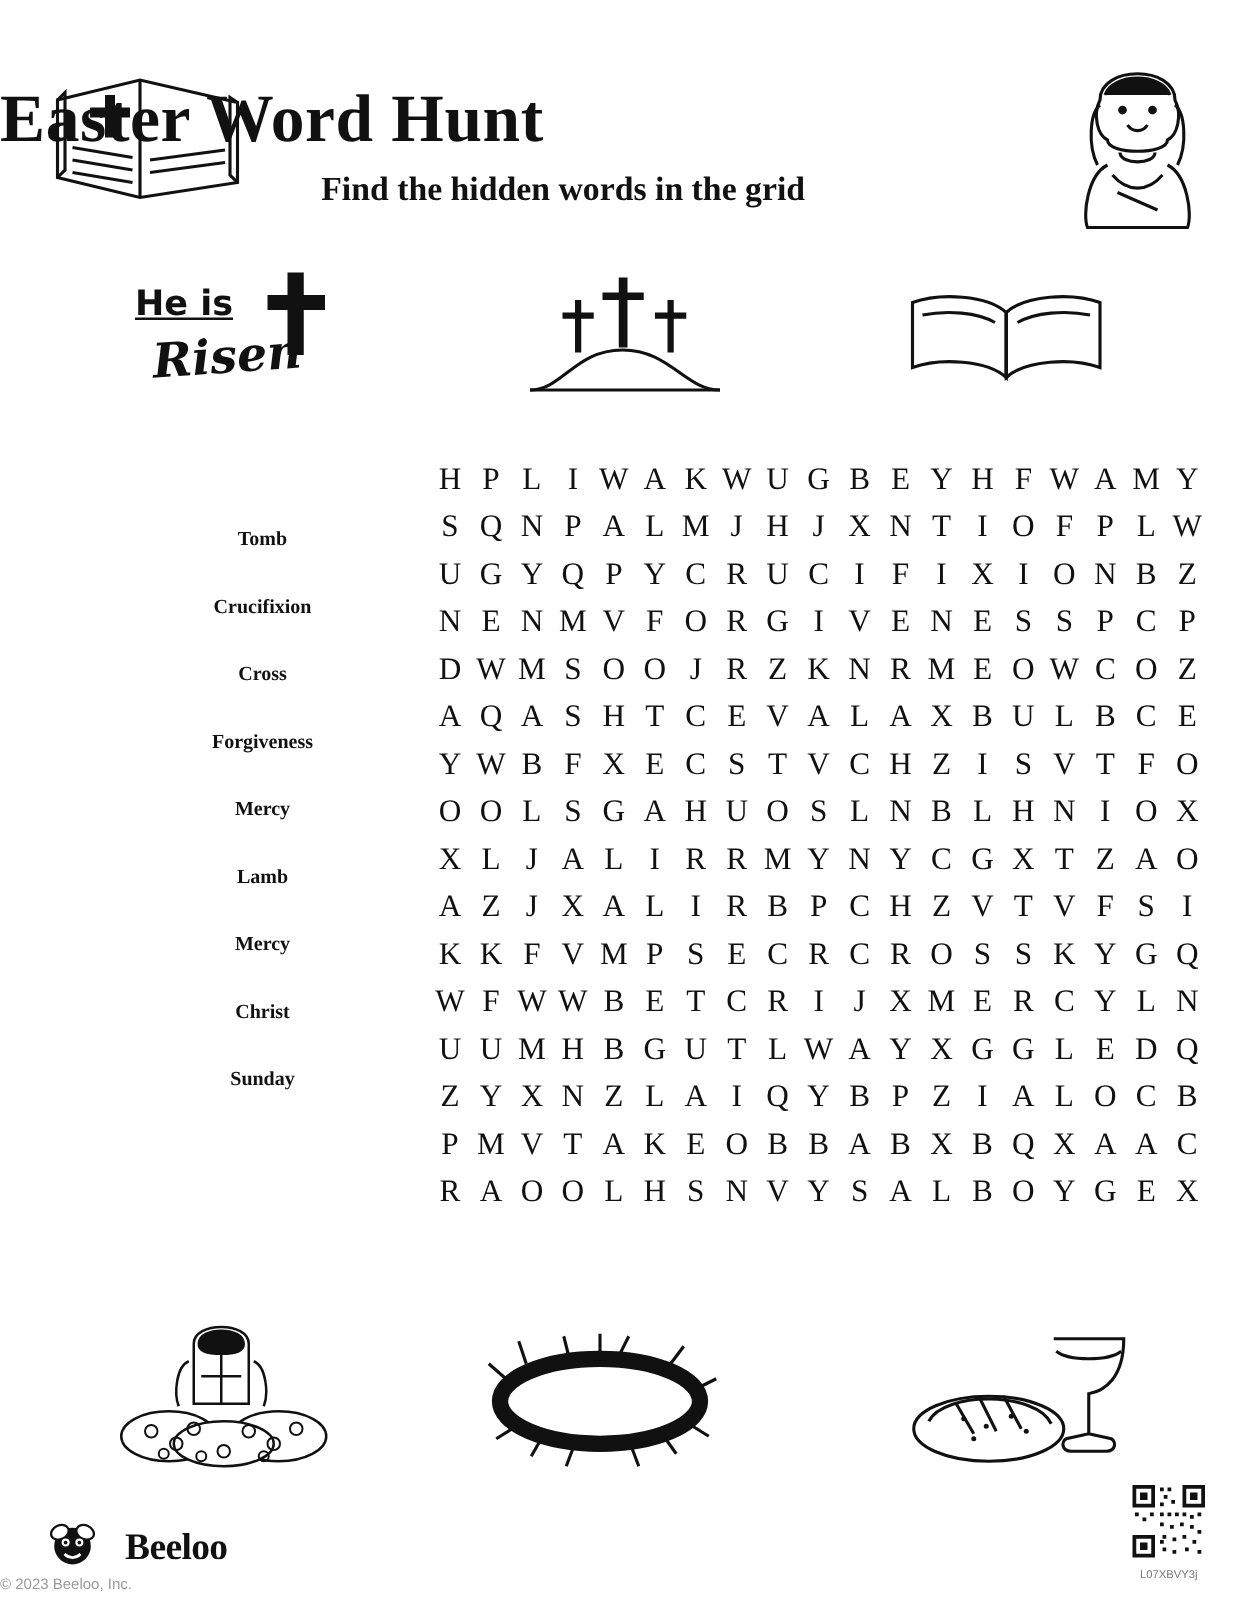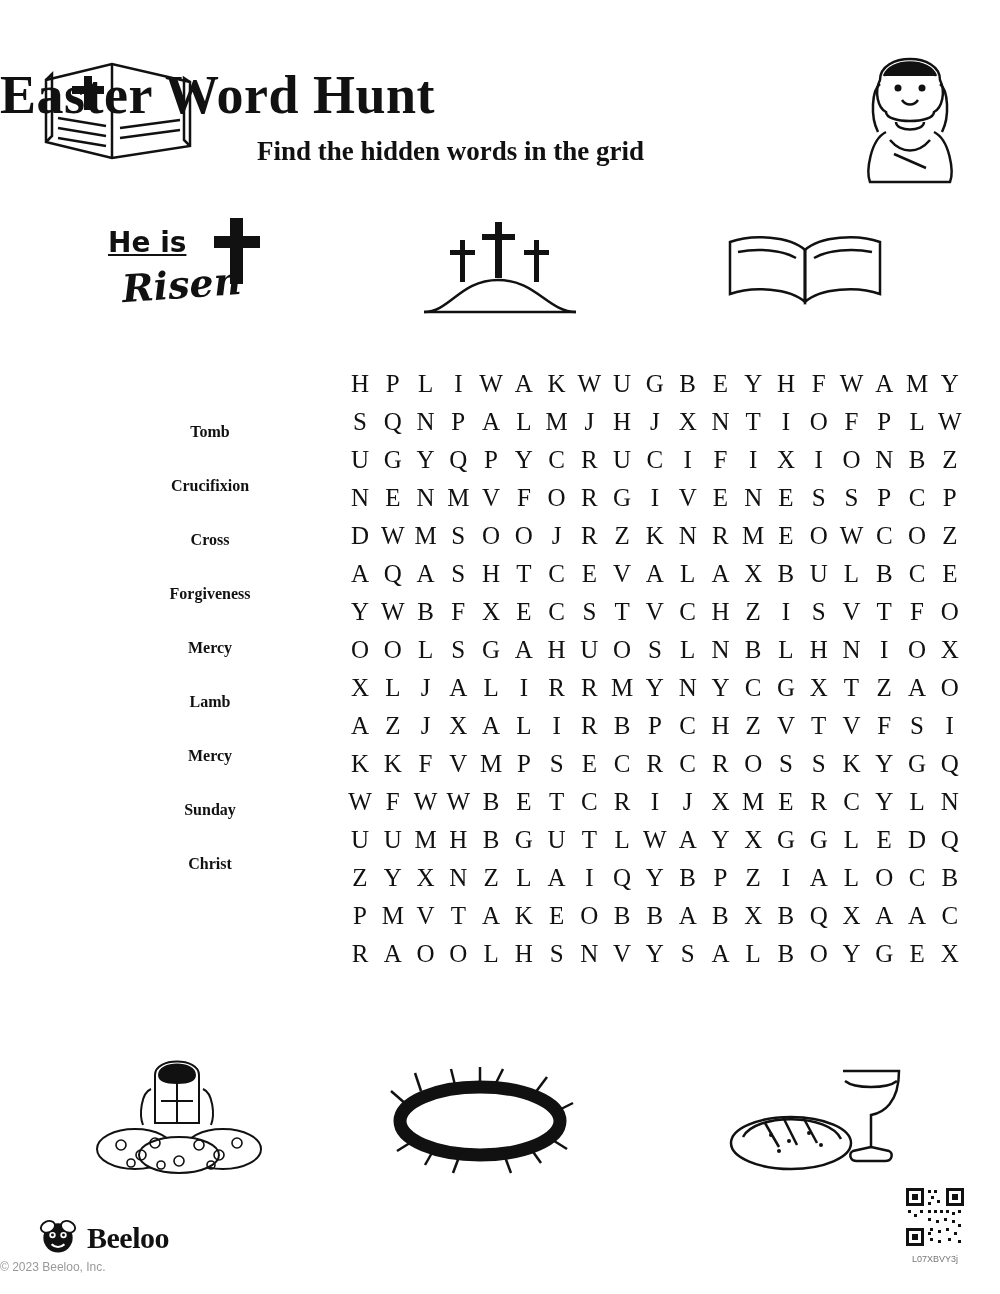--- a/index.html
+++ b/index.html
@@ -191,21 +191,21 @@
     left: 0;
     width: 1000px;
     height: 110px;
   }
   .brand {
     position: absolute;
     left: 36px;
     bottom: 32px;
     display: flex;
     align-items: center;
-    gap: 7px;
+    gap: 20px;
   }
   .brand-name {
     font-family: "Liberation Serif", serif;
     font-size: 30px;
     font-weight: bold;
     color: #111;
     letter-spacing: -0.5px;
   }
   .copyright {
     position: absolute;
@@ -327,22 +327,22 @@
 </div>
 
 <div class="word-list">
   <div class="word-item">Tomb</div>
   <div class="word-item">Crucifixion</div>
   <div class="word-item">Cross</div>
   <div class="word-item">Forgiveness</div>
   <div class="word-item">Mercy</div>
   <div class="word-item">Lamb</div>
   <div class="word-item">Mercy</div>
+  <div class="word-item">Christ</div>
   <div class="word-item">Sunday</div>
-  <div class="word-item">Christ</div>
 </div>
 
 <div class="grid" id="letter-grid">
     <div class="grid-row">
       <div class="grid-cell">H</div>
       <div class="grid-cell">P</div>
       <div class="grid-cell">L</div>
       <div class="grid-cell">I</div>
       <div class="grid-cell">W</div>
       <div class="grid-cell">A</div>

